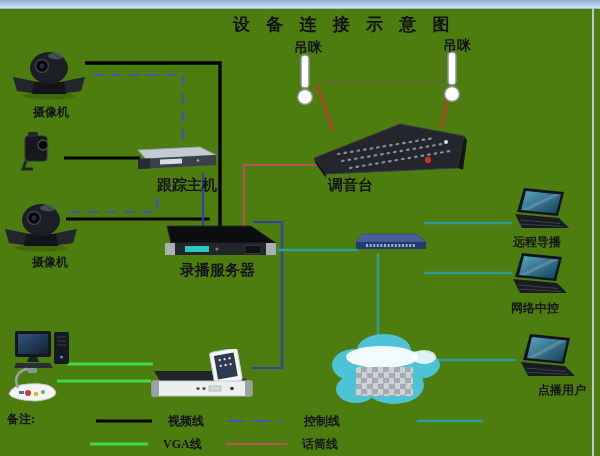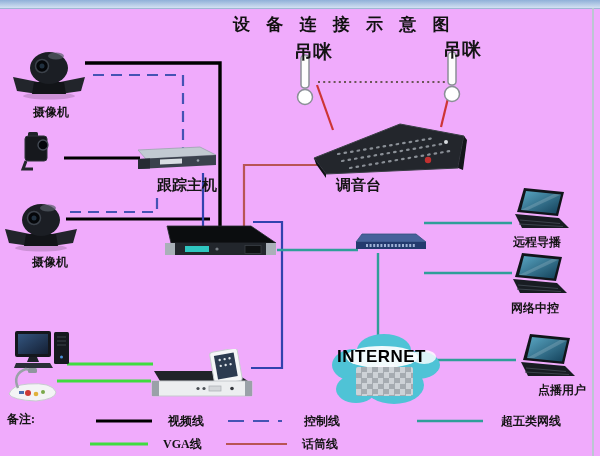--- a/index.html
+++ b/index.html
@@ -1,23 +1,23 @@
 <!DOCTYPE html>
 <html style="--c-video: #000000; --c-control: #4553b4; --c-net: #2f9e99; --c-vga: #3fdc3f; --c-mic: #b85454; --c-micdiag: #cd3535; --c-dot: #6b5555; --c-blue: #3142ae; --c-cloud: #4fc3d6;"><head>
 <meta charset="utf-8">
 <style>
   html,body{margin:0;padding:0;background:#fff;}
-  #stage{position:relative;width:600px;height:456px;background:#f0abfc;overflow:hidden;
+  #stage{position:relative;width:600px;height:456px;background:#4d7c0f;overflow:hidden;
          font-family:"Liberation Serif","DejaVu Serif",serif;}
   .topbar{position:absolute;left:0;top:0;width:600px;height:8px;z-index:5;
           background:linear-gradient(#8fb0d8,#d3e1f2);border-bottom:1px solid #9fb6d4;}
   .rightborder{position:absolute;left:592px;top:8px;width:2px;height:448px;background:#bcc6d2;z-index:5;}
   .lbl{position:absolute;font-weight:700;font-size:12px;color:#141414;white-space:nowrap;z-index:4;}
   .s15{font-size:15px;}
-  .s13{font-size:19px;}
+  .s13{font-size:14px;}
   .title{position:absolute;left:233px;top:13px;font-weight:700;font-size:17px;letter-spacing:6px;color:#111;z-index:4;}
   .inet{position:absolute;left:337px;top:347px;font-family:"Liberation Sans","DejaVu Sans",sans-serif;
         font-weight:700;font-size:17px;letter-spacing:.5px;color:#000;z-index:4;}
   .dev{position:absolute;z-index:2;}
   .dev svg{display:block;}
   #wires{position:absolute;left:0;top:0;z-index:1;pointer-events:none;}
   .mosaic{position:absolute;left:356px;top:367px;width:57px;height:29px;z-index:3;border-radius:2px;
           background:repeating-conic-gradient(#a5abb1 0% 25%, #cdd2d7 0% 50%) 0 0 / 11px 11px;}
   .artifact{position:absolute;z-index:2;}
 </style>
@@ -131,36 +131,37 @@
     <svg width="125" height="37" viewBox="0 0 125 37">
       <path d="M12,3 L96,3 L121,20 L16,20 Z" fill="#0b0d0f" stroke="#26292d" stroke-width="0.8"></path>
       <path d="M10,20 L121,20 L121,32 L10,32 Z" fill="#22262c"></path>
       <rect x="10" y="20" width="10" height="12" fill="#a9b0b8"></rect>
       <rect x="111" y="20" width="10" height="12" fill="#a9b0b8"></rect>
       <rect x="30" y="23" width="24" height="6" fill="#2fc6c0"></rect>
       <circle cx="62" cy="26" r="1.6" fill="#777d84"></circle>
       <rect x="90" y="22.5" width="16" height="8" fill="#0f1113" stroke="#3a3f45" stroke-width="0.8"></rect>
     </svg>
   </div>
+  <div class="lbl s15" style="left:180px;top:261px">录播服务器</div>
 
   <div class="dev" style="left:308px;top:118px">
     <svg width="162" height="62" viewBox="0 0 162 62">
       <path d="M6,40 L92,6 L156,18 L150,50 L18,56 Z" fill="#23262c" stroke="#3a3e45" stroke-width="1"></path>
       <path d="M6,40 L18,56 L18,60 L8,46 Z" fill="#101216"></path>
       <path d="M150,50 L156,18 L159,22 L155,52 Z" fill="#14161a"></path>
       <g stroke="#8a8f96" stroke-width="2.2" stroke-dasharray="1.6 5" stroke-linecap="round" fill="none">
         <path d="M30,36 L126,20"></path>
         <path d="M34,43 L134,26"></path>
         <path d="M42,50 L142,33"></path>
       </g>
       <circle cx="120" cy="42" r="3.2" fill="#c23030"></circle>
       <circle cx="138" cy="24" r="2" fill="#d8dce0"></circle>
     </svg>
   </div>
-  <div class="lbl s15" style="left:336px;top:176px">调音台</div>
+  <div class="lbl s15" style="left:328px;top:176px">调音台</div>
 
   <div class="lbl s13" style="left:294px;top:39px">吊咪</div>
   <div class="dev" style="left:294px;top:54px">
     <svg width="22" height="52" viewBox="0 0 22 52">
       <rect x="7" y="1" width="8" height="33" rx="3.5" fill="#fdfdfd" stroke="#8a8f96" stroke-width="1.5"></rect>
       <circle cx="11" cy="43" r="7.5" fill="#fff" stroke="#8a8f96" stroke-width="1.5"></circle>
     </svg>
   </div>
   <div class="lbl s13" style="left:443px;top:37px">吊咪</div>
   <div class="dev" style="left:441px;top:51px">
@@ -218,21 +219,20 @@
         <ellipse cx="60" cy="23" rx="27" ry="16"></ellipse>
         <ellipse cx="93" cy="38" rx="23" ry="14"></ellipse>
         <ellipse cx="70" cy="58" rx="30" ry="19"></ellipse>
         <ellipse cx="32" cy="62" rx="20" ry="14"></ellipse>
       </g>
       <ellipse cx="58" cy="30" rx="36" ry="11" fill="#ffffff" opacity="0.92"></ellipse>
       <ellipse cx="100" cy="30" rx="12" ry="7" fill="#ffffff" opacity="0.8"></ellipse>
     </svg>
   </div>
   <div class="mosaic"></div>
-  <div class="inet">INTERNET</div>
 
   <div class="dev" style="left:14px;top:330px">
     <svg width="58" height="40" viewBox="0 0 58 40">
       <rect x="1" y="1" width="36" height="26" rx="2" fill="#14171d"></rect>
       <rect x="4" y="4" width="30" height="20" fill="url(#scrGrad)"></rect>
       <path d="M15,27 L23,27 L25,32 L13,32 Z" fill="#1c2026"></path>
       <path d="M2,33 L36,33 L39,38 L0,38 Z" fill="#2a2f37"></path>
       <rect x="40" y="2" width="15" height="32" rx="1.5" fill="#16191f"></rect>
       <path d="M43,7 L52,7 M43,11 L52,11 M43,15 L52,15" stroke="#2f343c" stroke-width="1.4"></path>
       <circle cx="47.5" cy="27" r="1.5" fill="#4a90d9"></circle>
@@ -272,17 +272,16 @@
       <circle cx="52" cy="39.5" r="1.6" fill="#4a4f55"></circle>
       <circle cx="58" cy="39.5" r="1.6" fill="#4a4f55"></circle>
       <rect x="63" y="37" width="12" height="5" fill="#d4d7da" stroke="#a8adb2" stroke-width="0.7"></rect>
       <circle cx="86" cy="39.5" r="1.8" fill="#33373c"></circle>
     </svg>
   </div>
 
   <div class="lbl" style="left:7px;top:411px">备注:</div>
   <div class="lbl" style="left:168px;top:413px">视频线</div>
   <div class="lbl" style="left:304px;top:413px">控制线</div>
-  <div class="lbl" style="left:501px;top:413px">超五类网线</div>
   <div class="lbl" style="left:163px;top:436px">VGA线</div>
   <div class="lbl" style="left:302px;top:436px">话筒线</div>
 
 </div>
 
 </body></html>

